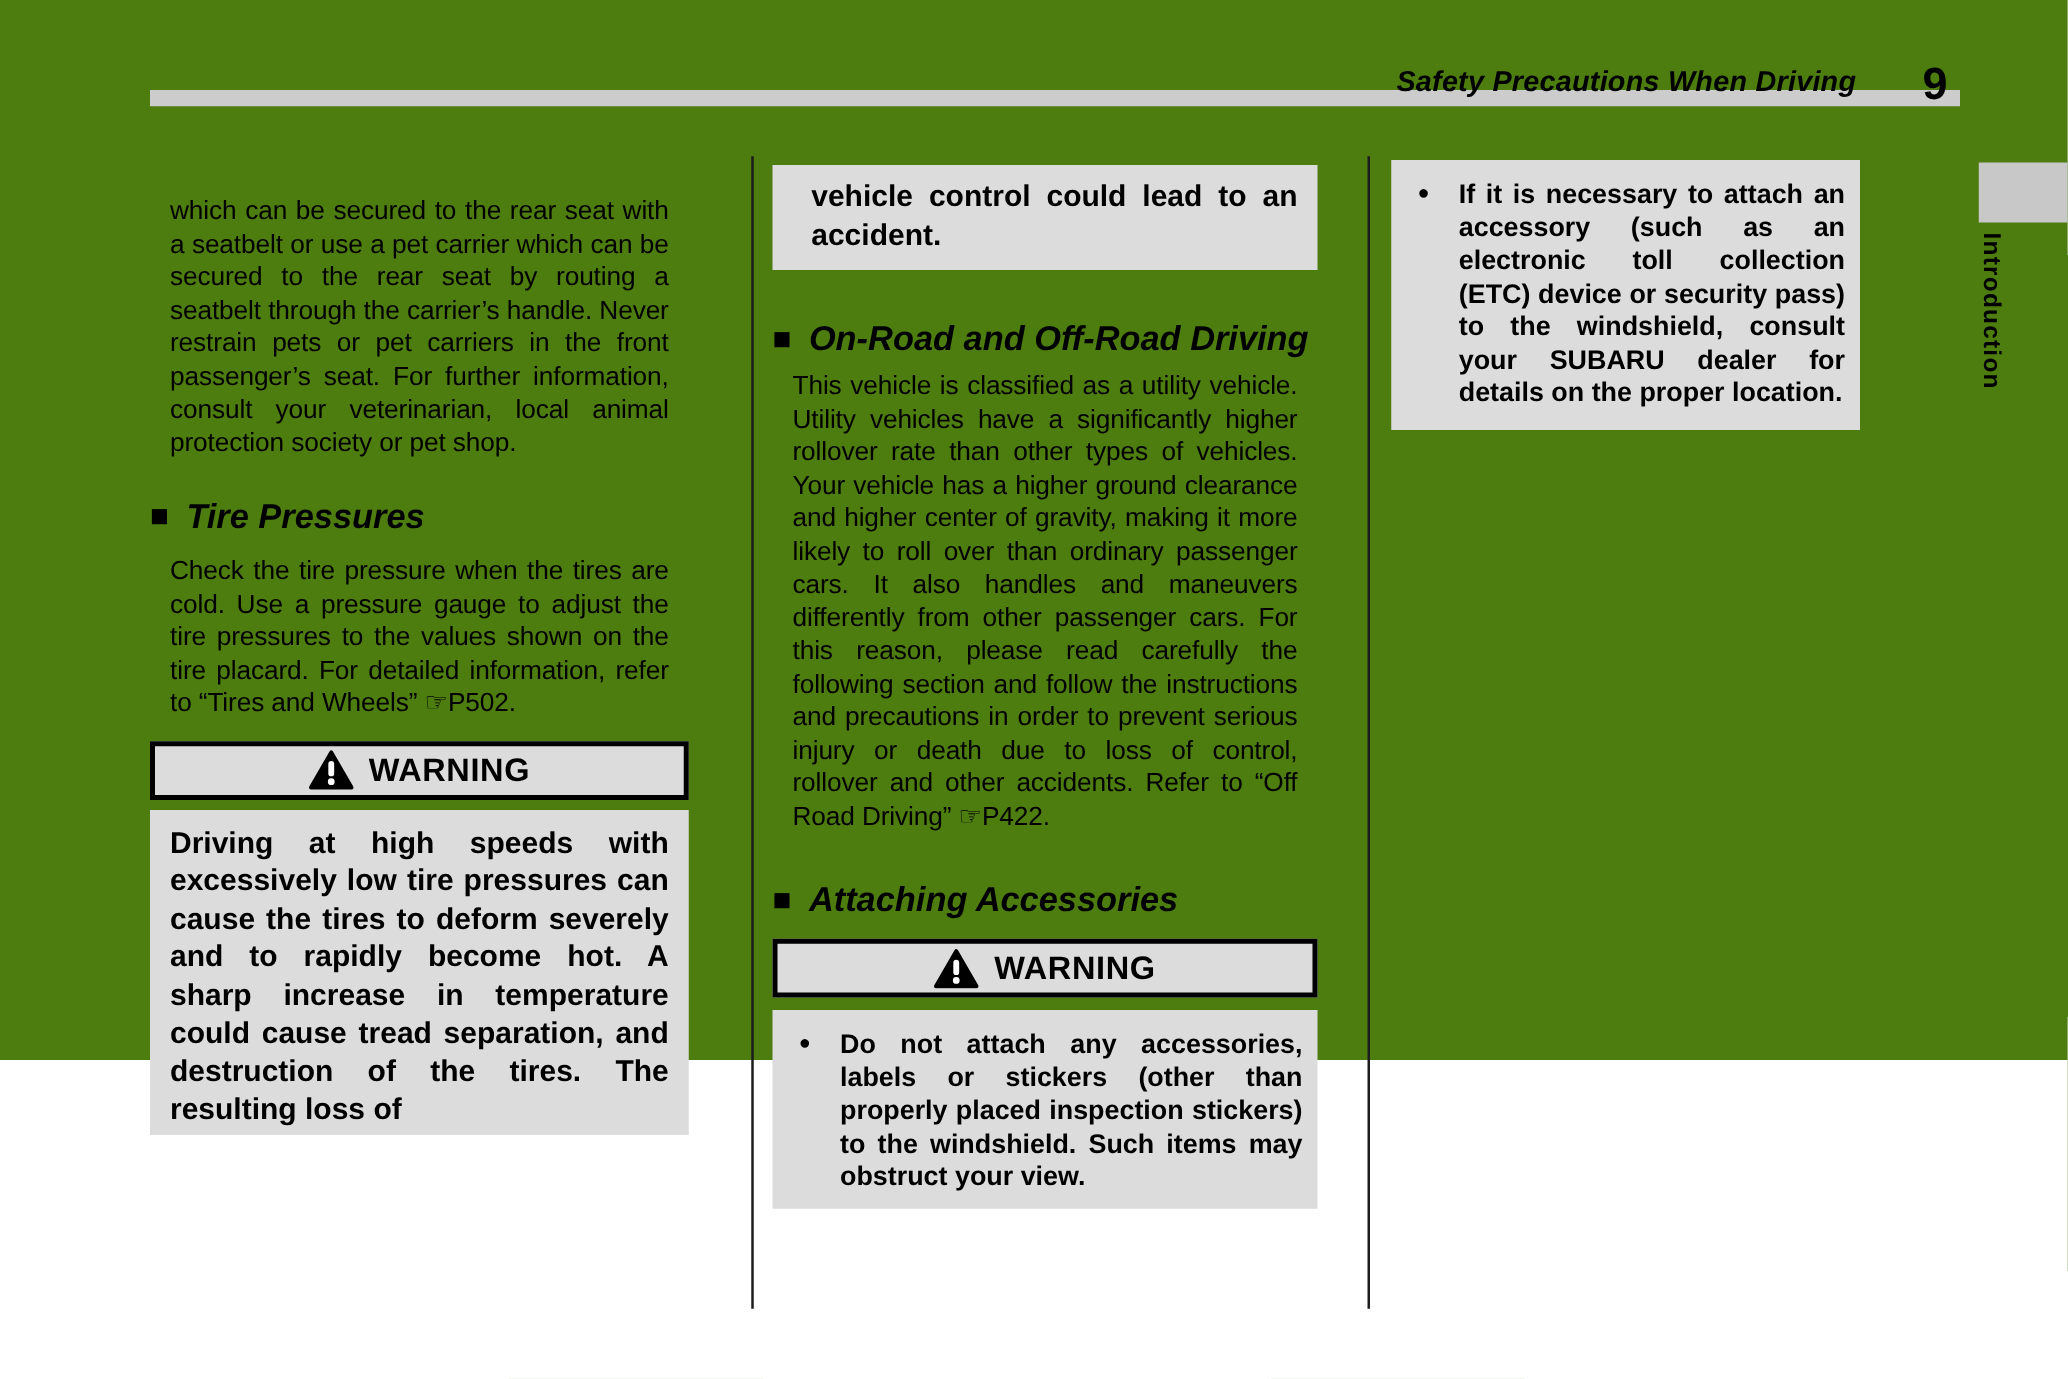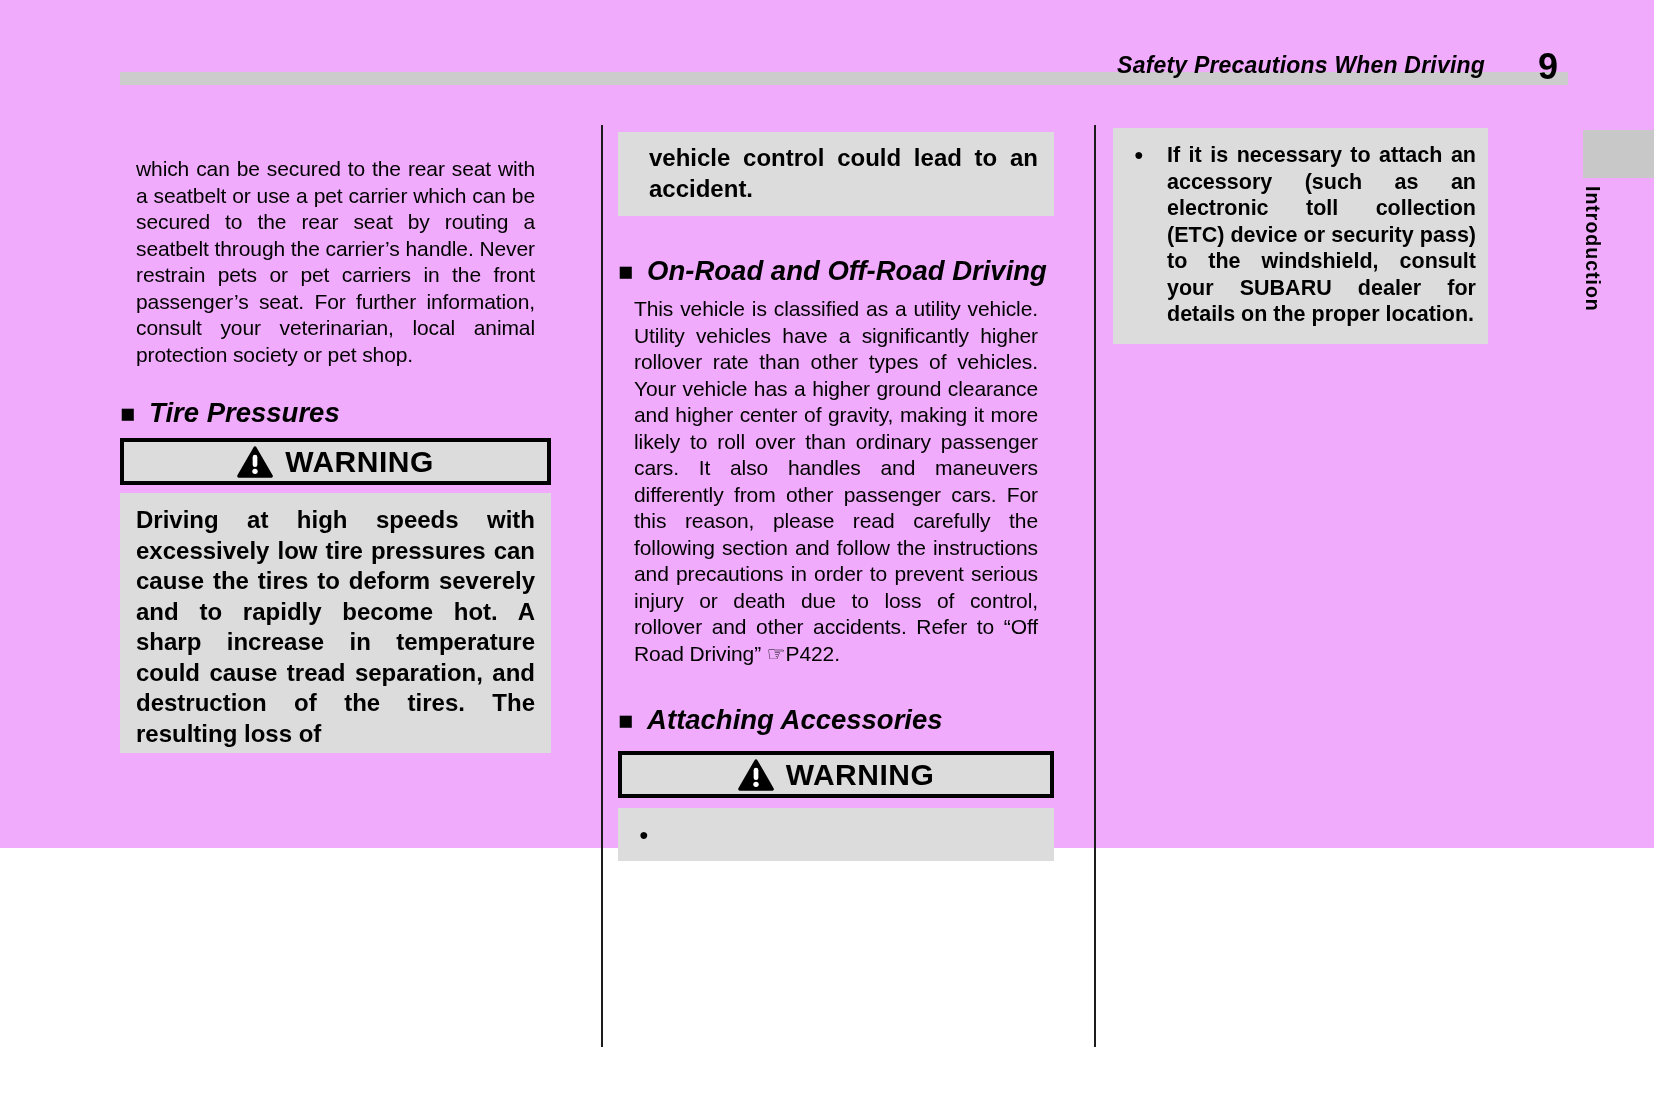--- a/index.html
+++ b/index.html
@@ -1,19 +1,19 @@
 <!DOCTYPE html>
 <html><head>
 <meta charset="utf-8">
 <style>
   html, body { margin:0; padding:0; background:#ffffff; }
   body { width:1654px; height:1103px; overflow:hidden; }
   .page {
     position:relative; width:1654px; height:848px;
-    font-family:"Liberation Sans", sans-serif; color:#000; background:#f0abfc;
+    font-family:"Liberation Sans", sans-serif; color:#000; background:#4d7c0f;
   }
   
   .header-bar { position:absolute; left:120px; top:72px; width:1448px; height:13px; background:#cccccc; }
   .header-title {
     position:absolute; left:120px; top:52px; width:1365px; text-align:right;
     font-size:23px; font-weight:bold; font-style:italic; letter-spacing:0.2px; z-index:2;
   }
   .page-number {
     position:absolute; left:1526px; top:46px; width:44px; text-align:center;
     font-size:36px; font-weight:bold; z-index:2;
@@ -48,21 +48,21 @@
   .section-heading .sq { font-size:25px; line-height:30px; }
   .section-heading .section-heading-text { flex:1;font-style:italic; }
   .mt-h1 { margin-top:30px; }
   .mt-h2 { margin-top:40px; }
   .mt-h3 { margin-top:38px; }
 
   
   .warn-header {
     box-sizing:border-box; border:4px solid #000; background:#dcdcdc;
     height:47px; display:flex; align-items:center; justify-content:center; gap:12px;
-    font-size:30px; font-weight:bold; letter-spacing:0.5px;
+    font-size:26px; font-weight:bold; letter-spacing:0.5px;
   }
   .warn-header.left-warn { margin-top:10px; }
   .warn-header.mid-warn { margin-top:16px; }
   .warn-icon { display:flex; align-items:center; }
   .warn-body {
     margin-top:8px; background:#dcdcdc; font-weight:bold;
     font-size:24px; line-height:30.5px; text-align:justify;
     padding:12px 16px 4px 16px;
   }
   .gray-cont {
@@ -98,20 +98,21 @@
   <div class="divider d2"></div>
 
   <div class="col col-left">
     <p class="body-text">which can be secured to the rear seat with a seatbelt or use a pet carrier which can be secured to the rear seat by routing a seatbelt through the carrier’s handle. Never restrain pets or pet carriers in the front passenger’s seat. For further infor­mation, consult your veterinarian, local animal protection society or pet shop.</p>
 
     <div class="section-heading mt-h1">
       <span class="sq">■</span>
       <span class="section-heading-text">Tire Pressures</span>
     </div>
 
+    <p class="body-text mt-p3">Check the tire pressure when the tires are cold. Use a pressure gauge to adjust the tire pressures to the values shown on the tire placard. For detailed information, refer to “Tires and Wheels” ☞P502.</p>
 
     <div class="warn-header left-warn">
       <span class="warn-icon">
         <svg width="36" height="32" viewBox="0 0 100 88" aria-hidden="true">
           <path d="M50 5 L95 83 L5 83 Z" fill="#000" stroke="#000" stroke-width="9" stroke-linejoin="round"></path>
           <rect x="43.5" y="24" width="13" height="34" rx="6.5" fill="#fff"></rect>
           <circle cx="50" cy="70" r="7.5" fill="#fff"></circle>
         </svg>
       </span>
       <span class="warn-word">WARNING</span>
@@ -140,20 +141,21 @@
           <path d="M50 5 L95 83 L5 83 Z" fill="#000" stroke="#000" stroke-width="9" stroke-linejoin="round"></path>
           <rect x="43.5" y="24" width="13" height="34" rx="6.5" fill="#fff"></rect>
           <circle cx="50" cy="70" r="7.5" fill="#fff"></circle>
         </svg>
       </span>
       <span class="warn-word">WARNING</span>
     </div>
 
     <div class="gray-bullet-box mid-bullet-box">
       <span class="bullet">●</span>
+      <div class="bullet-text">Do not attach any accessories, labels or stickers (other than properly placed inspection stick­ers) to the windshield. Such items may obstruct your view.</div>
     </div>
   </div>
 
   <div class="col col-right">
     <div class="gray-bullet-box right-bullet-box">
       <span class="bullet">●</span>
       <div class="bullet-text">If it is necessary to attach an accessory (such as an electronic toll collection (ETC) device or security pass) to the windshield, consult your SUBARU dealer for details on the proper location.</div>
     </div>
   </div>
 

